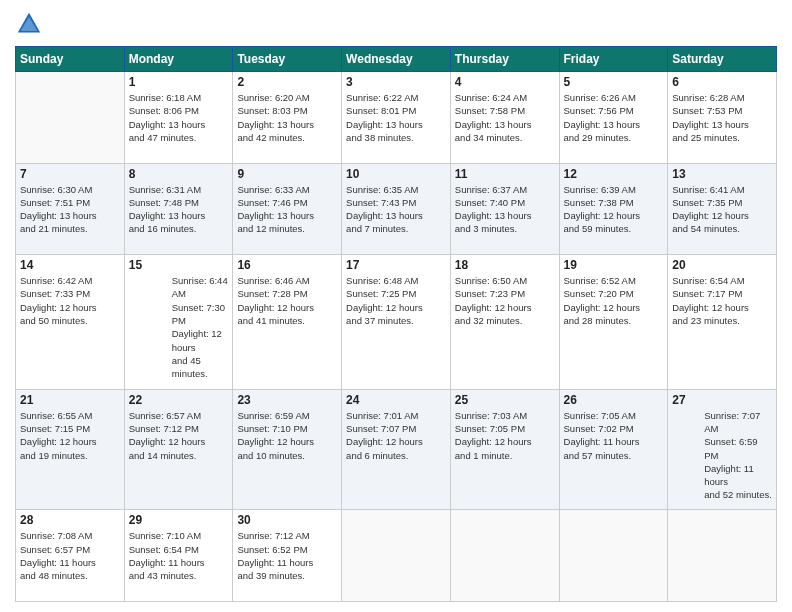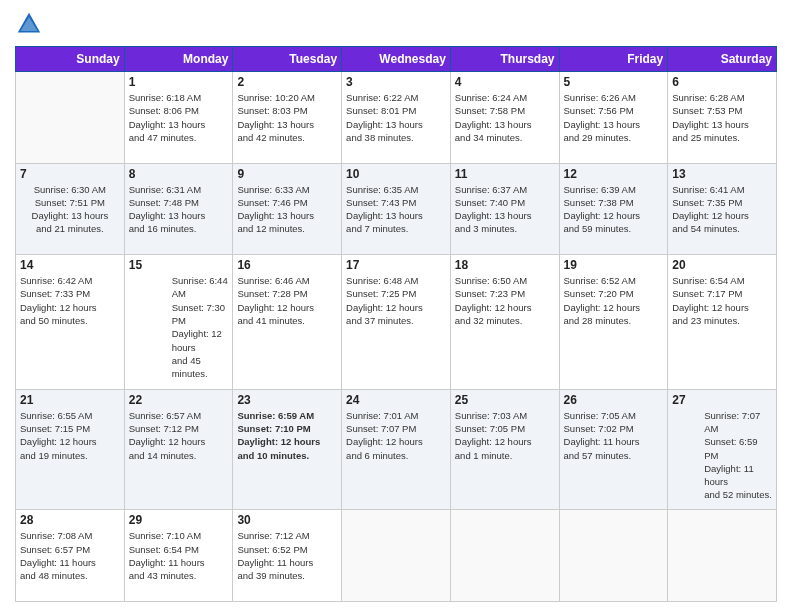--- a/index.html
+++ b/index.html
@@ -53,26 +53,26 @@
       color: #444;
     }
     .calendar {
       flex: 1;
       border: 1px solid #ccc;
       border-collapse: collapse;
       width: 100%;
       table-layout: fixed;
     }
     .calendar th {
-      background-color: #6d28d9;
+      background-color: #0f766e;
       color: #fff;
       font-size: 12px;
       font-weight: bold;
       padding: 5px 4px;
-      text-align: right;
+      text-align: left;
       border: 1px solid #1555a0;
     }
     .calendar td {
       vertical-align: top;
       border: 1px solid #ccc;
       padding: 3px 4px;
       font-size: 10px;
       color: #333;
       height: 88px;
     }
@@ -133,21 +133,21 @@
           <td class="empty-cell"></td>
           <td>
             <span class="day-number">1</span>
             <div class="cell-info" style="white-space: pre-line;">Sunrise: 6:18 AM
 Sunset: 8:06 PM
 Daylight: 13 hours
 and 47 minutes.</div>
           </td>
           <td>
             <span class="day-number">2</span>
-            <div class="cell-info" style="white-space: pre-line;">Sunrise: 10:20 AM
+            <div class="cell-info" style="white-space: pre-line;">Sunrise: 6:20 AM
 Sunset: 8:03 PM
 Daylight: 13 hours
 and 42 minutes.</div>
           </td>
           <td>
             <span class="day-number">3</span>
             <div class="cell-info" style="white-space: pre-line;">Sunrise: 6:22 AM
 Sunset: 8:01 PM
 Daylight: 13 hours
 and 38 minutes.</div>
@@ -170,21 +170,21 @@
             <span class="day-number">6</span>
             <div class="cell-info" style="white-space: pre-line;">Sunrise: 6:28 AM
 Sunset: 7:53 PM
 Daylight: 13 hours
 and 25 minutes.</div>
           </td>
         </tr>
         <tr class="row-shaded">
           <td>
             <span class="day-number">7</span>
-            <div class="cell-info" style="white-space: pre-line; text-align: center;">Sunrise: 6:30 AM
+            <div class="cell-info" style="white-space: pre-line;">Sunrise: 6:30 AM
 Sunset: 7:51 PM
 Daylight: 13 hours
 and 21 minutes.</div>
           </td>
           <td>
             <span class="day-number">8</span>
             <div class="cell-info" style="white-space: pre-line;">Sunrise: 6:31 AM
 Sunset: 7:48 PM
 Daylight: 13 hours
 and 16 minutes.</div>
@@ -286,21 +286,21 @@
           </td>
           <td>
             <span class="day-number">22</span>
             <div class="cell-info" style="white-space: pre-line;">Sunrise: 6:57 AM
 Sunset: 7:12 PM
 Daylight: 12 hours
 and 14 minutes.</div>
           </td>
           <td>
             <span class="day-number">23</span>
-            <div class="cell-info" style="white-space: pre-line; font-weight: bold;">Sunrise: 6:59 AM
+            <div class="cell-info" style="white-space: pre-line;">Sunrise: 6:59 AM
 Sunset: 7:10 PM
 Daylight: 12 hours
 and 10 minutes.</div>
           </td>
           <td>
             <span class="day-number">24</span>
             <div class="cell-info" style="white-space: pre-line;">Sunrise: 7:01 AM
 Sunset: 7:07 PM
 Daylight: 12 hours
 and 6 minutes.</div>

